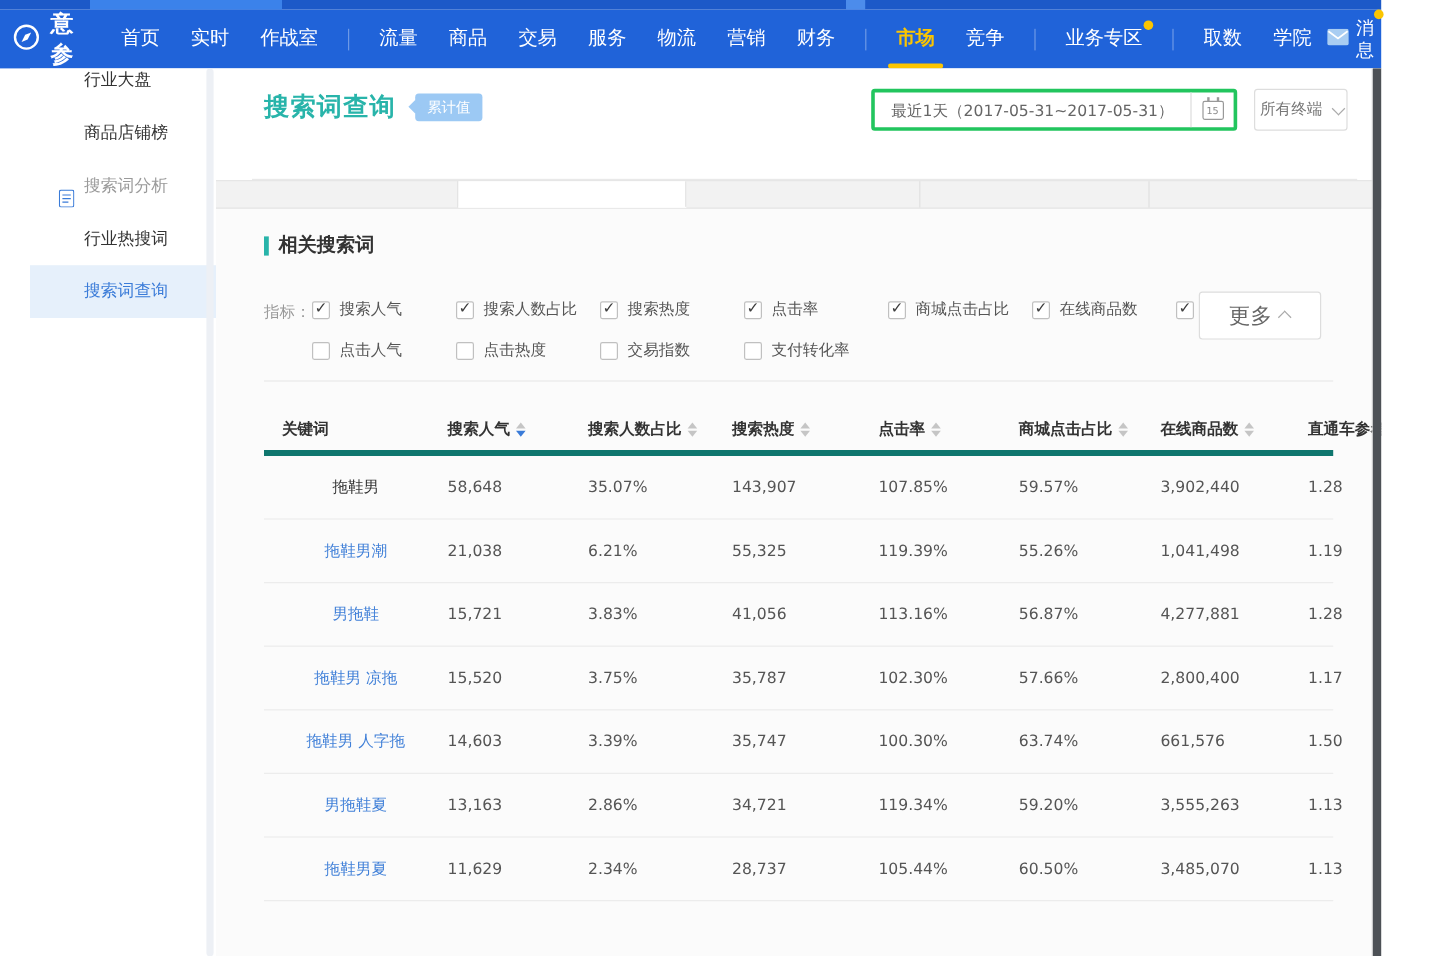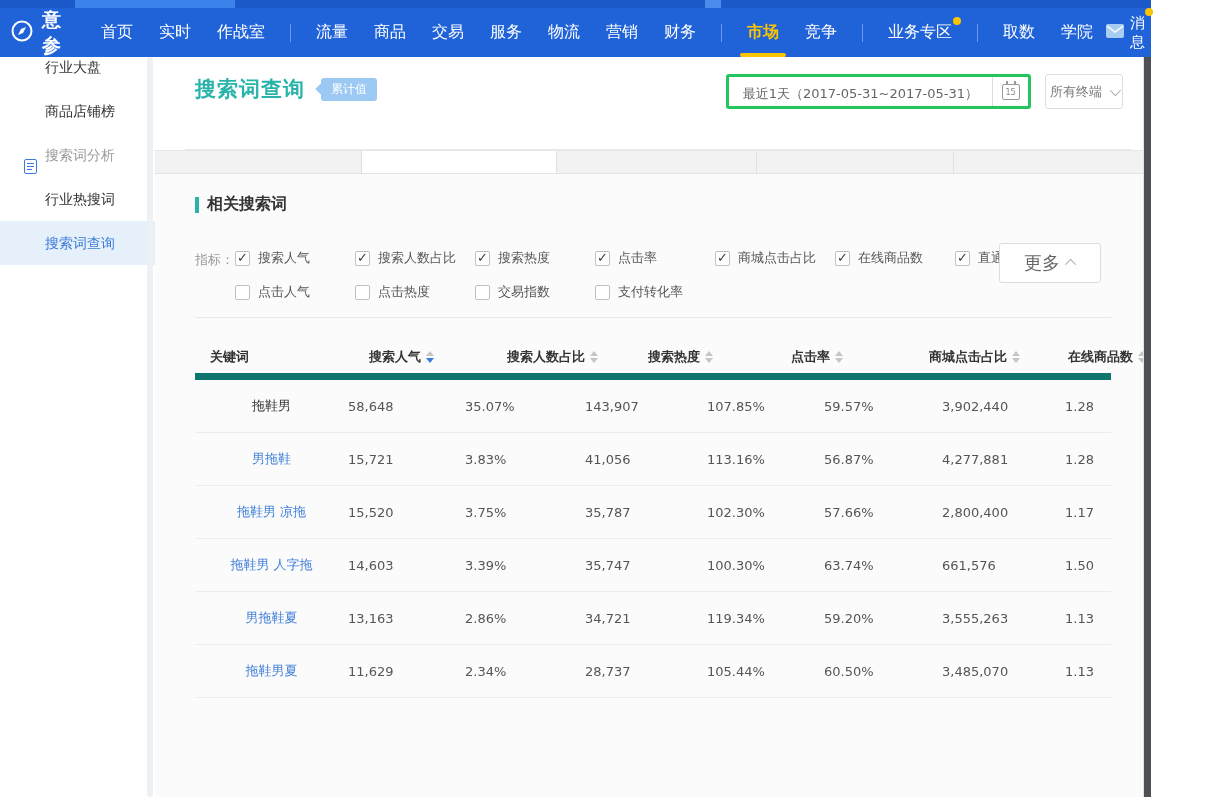--- a/index.html
+++ b/index.html
@@ -23,21 +23,21 @@
     bottom:-14px; width:46px; height:4px; background:#fbc500; border-radius:2px; }
   .nav-sep { width:1px; height:18px; background:rgba(255,255,255,.35); margin:0 12px; }
   .nav-dot { position:absolute; top:-5px; right:-9px; width:8px; height:8px; border-radius:50%; background:#fbc500; }
   .nav-msg { display:flex; align-items:center; gap:6px; font-size:15px; position:relative; cursor:pointer; }
   .msg-dot { position:absolute; top:-6px; right:-8px; width:8px; height:8px; border-radius:50%; background:#fbc500; }
 
   
   .body { display:flex; height:740px; }
 
   
-  .sidebar { width:155px; background:#fff; position:relative; overflow:hidden; flex:none; }
+  .sidebar { width:155px; background:#fff; position:relative; overflow:hidden; flex:none;margin-left:25px; }
   .sidebar-track { position:absolute; right:2px; top:0; width:6px; height:100%; background:#edf0f5; border-radius:3px; }
   .side-item { height:44px; line-height:44px; padding-left:45px; font-size:14px; color:#333; cursor:pointer; white-space:nowrap; }
   .side-item.cut { margin-top:-12px; }
   .side-item.group { color:#9a9a9a; cursor:default; padding-left:45px; position:relative; }
   .side-item.group .gicon { position:absolute; left:24px; top:14px; }
   .side-item.selected { background:#e6f0fb; color:#3a7bd8; }
 
   
   .main { flex:1; min-width:0; display:flex; flex-direction:column; }
 
@@ -89,21 +89,21 @@
   .search-box { width:296px; height:31px; border:1px solid #ddd; border-radius:4px; background:#fff;
     display:flex; align-items:center; padding:0 10px; gap:7px; }
   .search-box input { border:none; outline:none; flex:1; font-size:13px; color:#333; background:transparent;
     font-family:inherit; }
   .search-box input::placeholder { color:#bfbfbf; }
   .search-clear { color:#b5b5b5; font-size:13px; cursor:pointer; }
 
   
   .tbl { width:100%; }
   .tbl-header, .tbl-row { display:grid; grid-template-columns:138px 117px 120px 122px 117px 118px 123px 1fr; align-items:center; }
-  .tbl-header { height:40px; border-bottom:7px solid #0f766e;gap:21px; }
+  .tbl-header { height:40px; border-bottom:5px solid #0f766e; }
   .th { font-size:13px; font-weight:bold; color:#333; display:flex; align-items:center; gap:5px; padding-left:15px; white-space:nowrap; }
   .sorter { display:inline-flex; flex-direction:column; gap:2px; cursor:pointer; }
   .tri-up { width:0; height:0; border-left:4px solid transparent; border-right:4px solid transparent; border-bottom:5px solid #c5c5c5; }
   .tri-down { width:0; height:0; border-left:4px solid transparent; border-right:4px solid transparent; border-top:5px solid #c5c5c5; }
   .tri-down.active { border-top-color:#3a7bd8; }
   .tbl-row { height:53px; border-bottom:1px solid #ececec; }
   .td { font-size:13px; color:#555; padding-left:15px; white-space:nowrap; }
   .td.kw { color:#333;text-align:center; }
   .td.kw.link { color:#4180d8; cursor:pointer; }
 
@@ -338,20 +338,30 @@
                 <div class="td kw">拖鞋男</div>
                 <div class="td">58,648</div>
                 <div class="td">35.07%</div>
                 <div class="td">143,907</div>
                 <div class="td">107.85%</div>
                 <div class="td">59.57%</div>
                 <div class="td">3,902,440</div>
                 <div class="td">1.28</div>
               </div>
               <div class="tbl-row">
+                <div class="td kw link">拖鞋男潮</div>
+                <div class="td">21,038</div>
+                <div class="td">6.21%</div>
+                <div class="td">55,325</div>
+                <div class="td">119.39%</div>
+                <div class="td">55.26%</div>
+                <div class="td">1,041,498</div>
+                <div class="td">1.19</div>
+              </div>
+              <div class="tbl-row">
                 <div class="td kw link">男拖鞋</div>
                 <div class="td">15,721</div>
                 <div class="td">3.83%</div>
                 <div class="td">41,056</div>
                 <div class="td">113.16%</div>
                 <div class="td">56.87%</div>
                 <div class="td">4,277,881</div>
                 <div class="td">1.28</div>
               </div>
               <div class="tbl-row">

